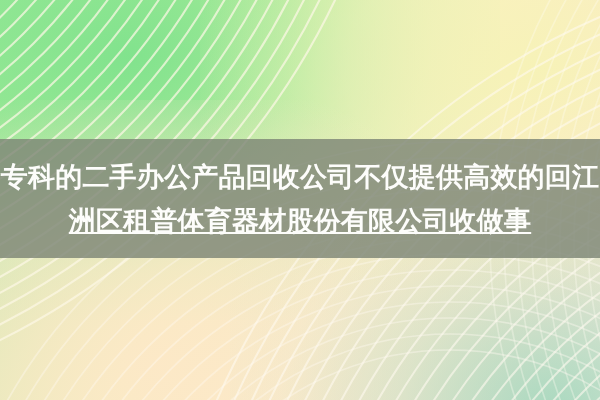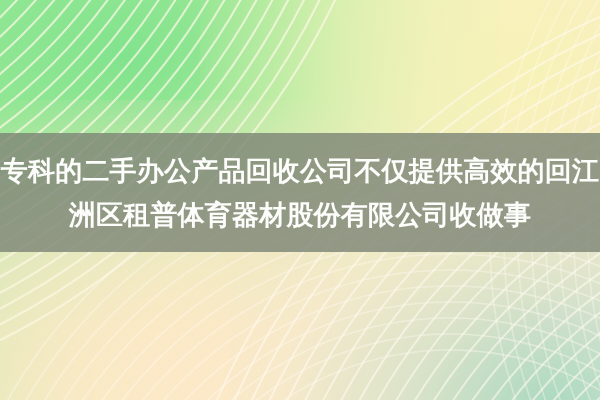--- a/index.html
+++ b/index.html
@@ -85,39 +85,39 @@
   .arc-tl { left: -330px; top: -320px; }
   .arc-br { right: -300px; bottom: -300px; }
   .arc-re { right: -430px; top: 10px; }
   .arc-bl { left: -250px; bottom: -290px; }
 
   
   .caption-band {
     position: absolute;
     left: 0;
     right: 0;
-    top: 133px;
+    top: 139px;
     height: 119px;
     background: rgba(126,134,118,0.82);
     display: flex;
     flex-direction: column;
     align-items: center;
     justify-content: center;
   }
   .caption-line {
     color: #fdfdfb;
     font-weight: bold;
     font-size: 27px;
     line-height: 44px;
     letter-spacing: 0px;
     white-space: nowrap;
     text-align: center;
   }
   .caption-line.line-1 { letter-spacing: 0.2px; }
-  .caption-line.line-2 { letter-spacing: 0.2px; }
+  .caption-line.line-2 { letter-spacing: 0.2px; text-decoration: underline; }
 </style>
 </head>
 <body>
 
 <div id="canvas">
 
   <div class="bg-base"></div>
   <div class="bg-topleft-green"></div>
   <div class="bg-topright-yellow"></div>
   <div class="bg-bottomleft-cream"></div>

